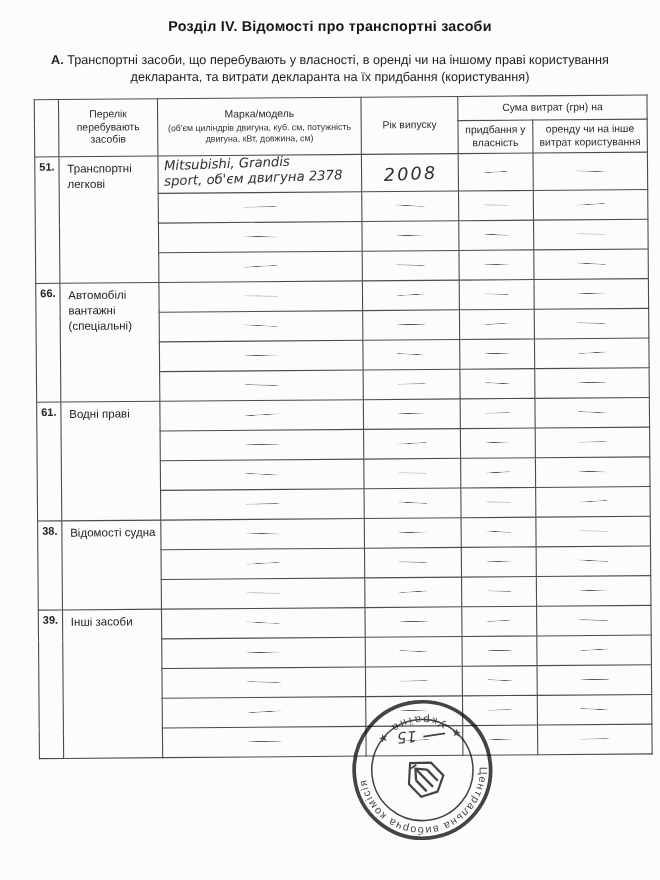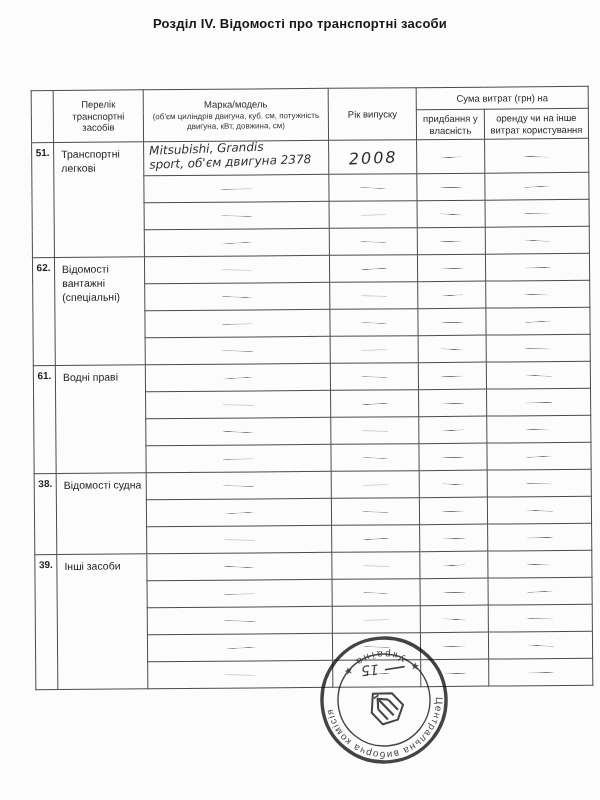--- a/index.html
+++ b/index.html
@@ -80,35 +80,38 @@
   }
   .stamp svg{display:block;}
 </style>
 </head>
 <body>
 
 <div class="sheet">
 
   <div class="doc-title">Розділ IV. Відомості про транспортні засоби</div>
 
+  <div class="doc-subtitle">
+    <span class="sec-letter">А.</span><span> Транспортні засоби, що перебувають у власності, в оренді чи на іншому праві користування декларанта, та витрати декларанта на їх придбання (користування)</span>
+  </div>
 
   <div class="table-wrap">
     <table>
       <colgroup>
         <col style="width:22px">
           <col style="width:90px">
           <col style="width:185px">
         <col style="width:88px">
           <col style="width:68px">
           <col style="width:104px">
       </colgroup>
       <thead>
         <tr class="h1">
           <th rowspan="2"></th>
-          <th rowspan="2">Перелік транспортні засобів</th>
+          <th rowspan="2">Перелік перебувають засобів</th>
           <th rowspan="2">
             <span>Марка/модель</span>
             <span class="th-note">(об'єм циліндрів двигуна, куб. см, потужність двигуна, кВт, довжина, см)</span>
           </th>
           <th rowspan="2">Рік випуску</th>
           <th colspan="2">Сума витрат (грн) на</th>
         </tr>
         <tr class="h2">
           <th>придбання у власність</th>
           <th>оренду чи на інше витрат користування</th>
@@ -138,22 +141,22 @@
             <td class="cell ownership"><span class="stroke r3" style="width: 23px;"></span></td>
             <td class="cell rent"><span class="stroke r4" style="width: 27px;"></span></td>
           </tr>
           <tr>
             <td class="cell make"><span class="stroke r0" style="width: 32px;"></span></td>
             <td class="cell year"><span class="stroke r1" style="width: 27px;"></span></td>
             <td class="cell ownership"><span class="stroke r2" style="width: 23px;"></span></td>
             <td class="cell rent"><span class="stroke r3" style="width: 27px;"></span></td>
           </tr>
           <tr>
-            <td class="num" rowspan="4">62.</td>
-            <td class="label" rowspan="4">Відомості вантажні (спеціальні)</td>
+            <td class="num" rowspan="4">66.</td>
+            <td class="label" rowspan="4">Автомобілі вантажні (спеціальні)</td>
             <td class="cell make"><span class="stroke r4" style="width: 32px;"></span></td>
             <td class="cell year"><span class="stroke r0" style="width: 27px;"></span></td>
             <td class="cell ownership"><span class="stroke r1" style="width: 23px;"></span></td>
             <td class="cell rent"><span class="stroke r2" style="width: 27px;"></span></td>
           </tr>
           <tr>
             <td class="cell make"><span class="stroke r3" style="width: 32px;"></span></td>
             <td class="cell year"><span class="stroke r4" style="width: 27px;"></span></td>
             <td class="cell ownership"><span class="stroke r0" style="width: 23px;"></span></td>
             <td class="cell rent"><span class="stroke r1" style="width: 27px;"></span></td>

